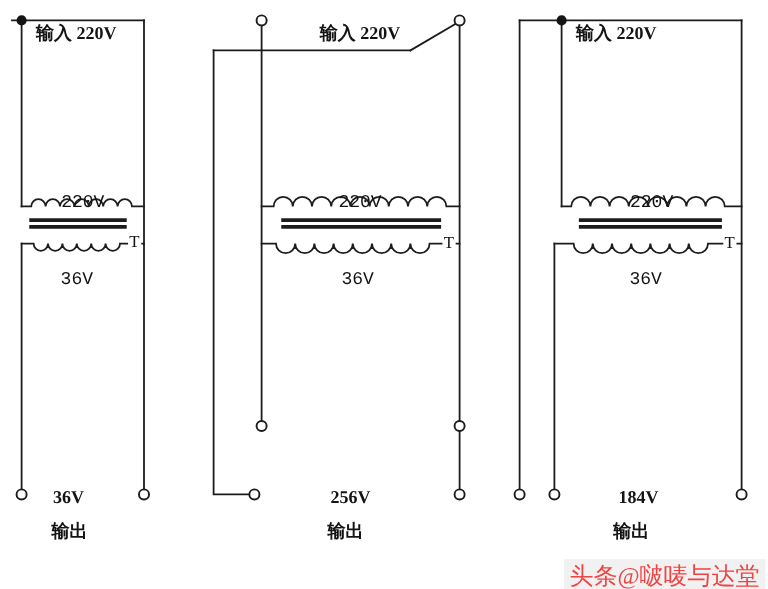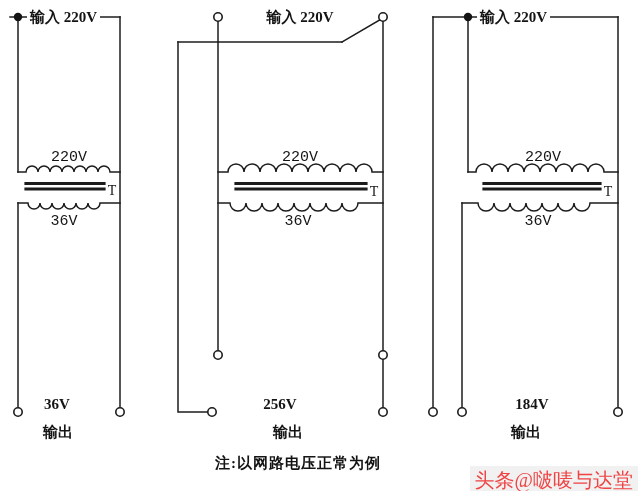--- a/index.html
+++ b/index.html
@@ -3,21 +3,21 @@
 <meta charset="utf-8">
 <style>
   html,body{margin:0;padding:0;background:#fff;}
   .stage{
     position:relative;width:640px;height:491px;background:#ffffff;overflow:hidden;
     font-family:"Liberation Serif","DejaVu Serif",serif;color:#141414;
   }
   svg{position:absolute;left:0;top:0;}
   .lbl{
     position:absolute;transform:translate(-50%,-50%);
-    font-size:15px;font-weight:bold;white-space:nowrap;line-height:1;
+    font-size:15px;font-weight:bold;white-space:nowrap;line-height:1;margin-top:12px;
   }
   .lbl-anchor-left{transform:translate(0,-50%);}
   .on-wire{background:#ffffff;padding:0 3px;}
   .volt{font-weight:normal;font-family:Liberation Mono, monospace;}
   .tlabel{font-size:14px;font-weight:normal;background:#fff;padding:0 1px;}
   .note{font-size:15px;font-weight:bold;letter-spacing:1px;}
   .watermark{
     position:absolute;right:2px;top:466px;transform:none;
     font-size:20px;font-weight:normal;color:#ef4444;
     background:rgba(190,190,190,0.22);padding:1px 5px;white-space:nowrap;
@@ -84,26 +84,25 @@
   <div class="lbl volt" style="left:69px;top:157px;">220V</div>
   <div class="lbl volt" style="left:64px;top:221px;">36V</div>
   <div class="lbl tlabel" style="left:112px;top:191px;">T</div>
   <div class="lbl" style="left:57px;top:404px;">36V</div>
   <div class="lbl" style="left:58px;top:432px;">输出</div>
 
   <div class="lbl on-wire" style="left:300px;top:17px;">输入 220V</div>
   <div class="lbl volt" style="left:300px;top:157px;">220V</div>
   <div class="lbl volt" style="left:298px;top:221px;">36V</div>
   <div class="lbl tlabel" style="left:374px;top:192px;">T</div>
-  <div class="lbl" style="left:280px;top:404px;">256V</div>
+  <div class="lbl" style="left:292px;top:404px;">256V</div>
   <div class="lbl" style="left:288px;top:432px;">输出</div>
 
   <div class="lbl lbl-anchor-left on-wire" style="left:477px;top:17px;">输入 220V</div>
   <div class="lbl volt" style="left:543px;top:157px;">220V</div>
   <div class="lbl volt" style="left:538px;top:221px;">36V</div>
   <div class="lbl tlabel" style="left:608px;top:192px;">T</div>
   <div class="lbl" style="left:532px;top:404px;">184V</div>
   <div class="lbl" style="left:526px;top:432px;">输出</div>
 
-  <div class="lbl note" style="left:298px;top:463px;">注:以网路电压正常为例</div>
   <div class="watermark">头条@啵唛与达堂</div>
 
 </div>
 
 </body></html>

